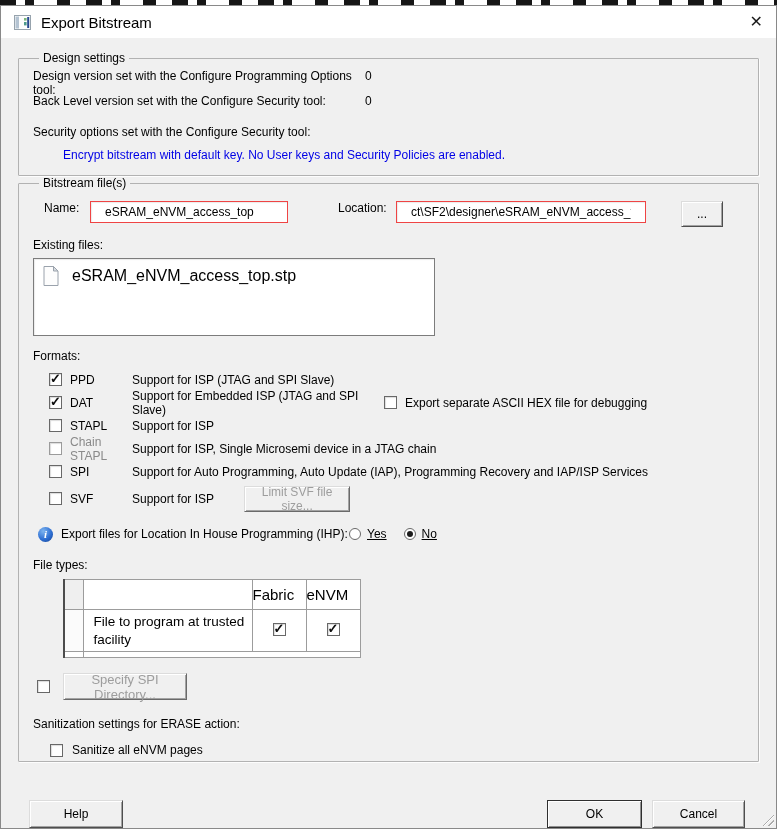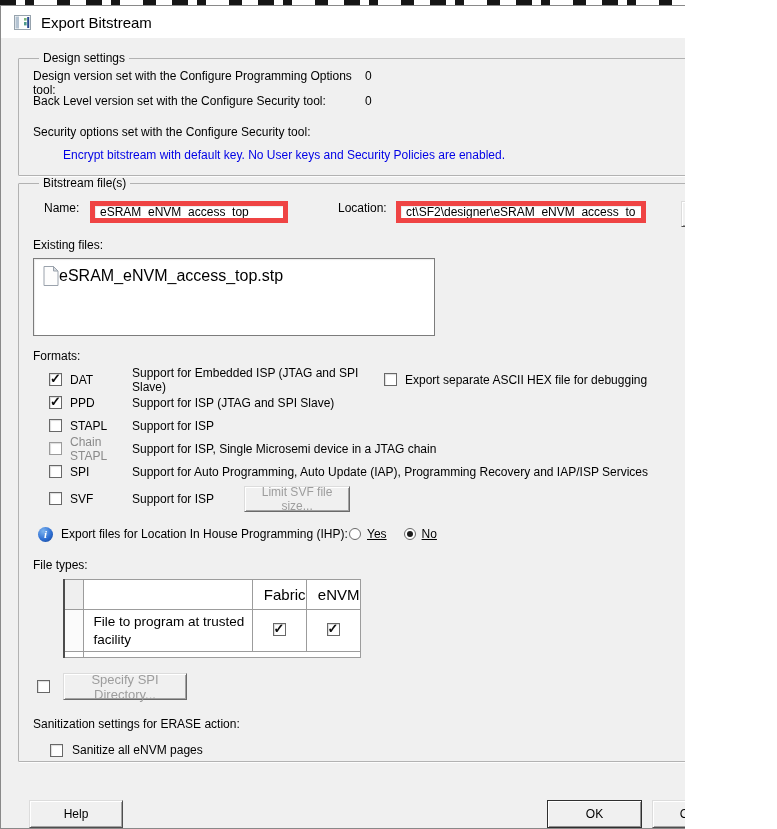--- a/index.html
+++ b/index.html
@@ -1,18 +1,18 @@
 <!DOCTYPE html>
 <html><head>
 <meta charset="utf-8">
 <style>
   * { box-sizing: border-box; margin: 0; padding: 0; }
   html,body { background:#fff; }
   body { font-family:"Liberation Sans", sans-serif; font-size:12px; color:#000; }
-  .screen { position:relative; width:685px; height:829px; background:#a16207; overflow:hidden; }
+  .screen { position:relative; width:777px; height:829px; background:#a16207; overflow:hidden; }
 
   
   .bg-strip { position:absolute; top:0; left:0; right:0; height:5px; background:
     repeating-linear-gradient(90deg,#161616 0 16px,#fff 16px 25px,#161616 25px 34px,#fff 34px 57px,#161616 57px 70px,#fff 70px 86px); }
 
   .dialog { position:absolute; top:5px; left:0; width:777px; height:824px;
     background:#f0f0f0; border:1px solid #898989; display:flex; flex-direction:column; }
 
   
   .titlebar { height:32px; background:#fff; display:flex; align-items:center; padding:0 13px; flex:none; }
@@ -28,37 +28,37 @@
   
   .fs-design { padding:4px 14px 10px 14px; }
   .ds-row { display:flex; align-items:flex-start; height:25px; }
   .ds-label { width:332px; flex:none; }
   .ds-sec-label { height:25px; display:flex; align-items:center; }
   .ds-blue { height:21px; display:flex; align-items:center; padding-left:30px; }
 
   
   .fs-bitstream { padding:4px 14px 0 14px; flex:none; }
   .name-row { display:flex; margin:7px 0 10px 0; height:27px; }
-  .tfield { height:22px; border:5px solid #ef4444; background:#fff; padding:0 5px;
+  .tfield { height:22px; border:1px solid #ef4444; background:#fff; padding:0 14px;
             font:12px "Liberation Sans",sans-serif; box-shadow:inset 1px 1px 1px rgba(0,0,0,.08); }
   .lbl-name { width:46px; margin-left:11px; }
   .in-name { width:198px; }
   .lbl-loc { margin-left:50px; width:58px; }
   .in-loc { width:250px; }
   .btn { background:#f0f0f0; border-top:1px solid #dcdcdc; border-left:1px solid #dcdcdc;
          border-right:1px solid #4e4e4e; border-bottom:1px solid #4e4e4e;
          box-shadow:inset 1px 1px 0 #fff, inset -1px -1px 0 #a3a3a3;
          font:12px "Liberation Sans",sans-serif; text-align:center; display:flex; align-items:center; justify-content:center; cursor:default; }
   .btn-browse { width:42px; height:26px; margin-left:35px; }
   .btn.disabled { color:#9d9d9d; border-right-color:#6a6a6a; border-bottom-color:#6a6a6a; }
 
   .existing-label { margin:4px 0 6px 0; }
   .listbox { width:402px; height:78px; background:#fff; border:1px solid #7c7c7c;
              box-shadow:inset 1px 1px 1px rgba(0,0,0,.08); padding:7px 9px; }
-  .file-item { display:flex; align-items:center; }
+  .file-item { display:flex; align-items:center; gap:13px; }
   .file-item-text { font-size:16px; }
 
   .formats-label { margin:13px 0 5px 0; }
   .fmt-row { display:flex; align-items:center; height:23px; padding-left:16px; }
   .fmt-row.tall { height:31px; }
   .fmt-name { width:62px; margin-left:8px; flex:none; }
   .fmt-name.gray { color:#8a8a8a; }
   .fmt-desc { }
   .fmt-desc-dat { width:252px; flex:none; }
   .extra-cb-label { margin-left:8px; }
@@ -80,21 +80,21 @@
   .radio-lab { margin-left:6px;text-decoration:underline; }
   .gap14 { width:17px; }
 
   .filetypes-label { margin:13px 0 7px 0; }
   .ft-wrap { margin-left:30px; width:297px; }
   table.ft { border-collapse:collapse; table-layout:fixed; width:297px; }
   table.ft td, table.ft th { border:1px solid #9c9c9c; background:#fff; font-weight:normal; padding:0; }
   table.ft { border-left:2px solid #4c4c4c; border-top:1px solid #6e6e6e; }
   .ft-corner { width:19px; background:#efefef !important; }
   .ft-desc-col { width:169px; }
-  .ft-col { width:54px; font-size:15px; text-align:right; height:30px; }
+  .ft-col { width:54px; font-size:15px; text-align:left; height:30px; }
   .ft-row-hdr { background:#fbfbfb !important; }
   .ft-desc-cell { font-size:13.5px; padding:3px 4px 3px 10px !important; height:42px; line-height:1.3; }
   .ft-check-cell { text-align:center; vertical-align:middle; }
   .ft-check-cell .checkbox { display:inline-block; }
   .ft-filler { height:6px; }
 
   .spi-row { display:flex; align-items:center; margin-top:15px; height:27px; padding-left:4px; }
   .spi-label { margin-left:9px; font-size:13px; }
   .btn-spidir { width:124px; height:27px; margin-left:13px; font-size:13px; }
 
@@ -168,30 +168,30 @@
               <path d="M10.5 .5 V5 H15 Z" fill="#d9dde2" stroke="#9aa2ac"></path>
             </svg>
             <span class="file-item-text">eSRAM_eNVM_access_top.stp</span>
           </div>
         </div>
 
         <div class="formats-label">Formats:</div>
 
         <div class="fmt-row">
           <span class="checkbox checked"></span>
+          <span class="fmt-name">PPD</span>
+          <span class="fmt-desc">Support for ISP (JTAG and SPI Slave)</span>
+        </div>
+
+        <div class="fmt-row">
+          <span class="checkbox checked"></span>
           <span class="fmt-name">DAT</span>
           <span class="fmt-desc fmt-desc-dat">Support for Embedded ISP (JTAG and SPI Slave)</span>
           <span class="checkbox"></span>
           <span class="extra-cb-label">Export separate ASCII HEX file for debugging</span>
-        </div>
-
-        <div class="fmt-row">
-          <span class="checkbox checked"></span>
-          <span class="fmt-name">PPD</span>
-          <span class="fmt-desc">Support for ISP (JTAG and SPI Slave)</span>
         </div>
 
         <div class="fmt-row">
           <span class="checkbox"></span>
           <span class="fmt-name">STAPL</span>
           <span class="fmt-desc">Support for ISP</span>
         </div>
 
         <div class="fmt-row">
           <span class="checkbox dis"></span>

